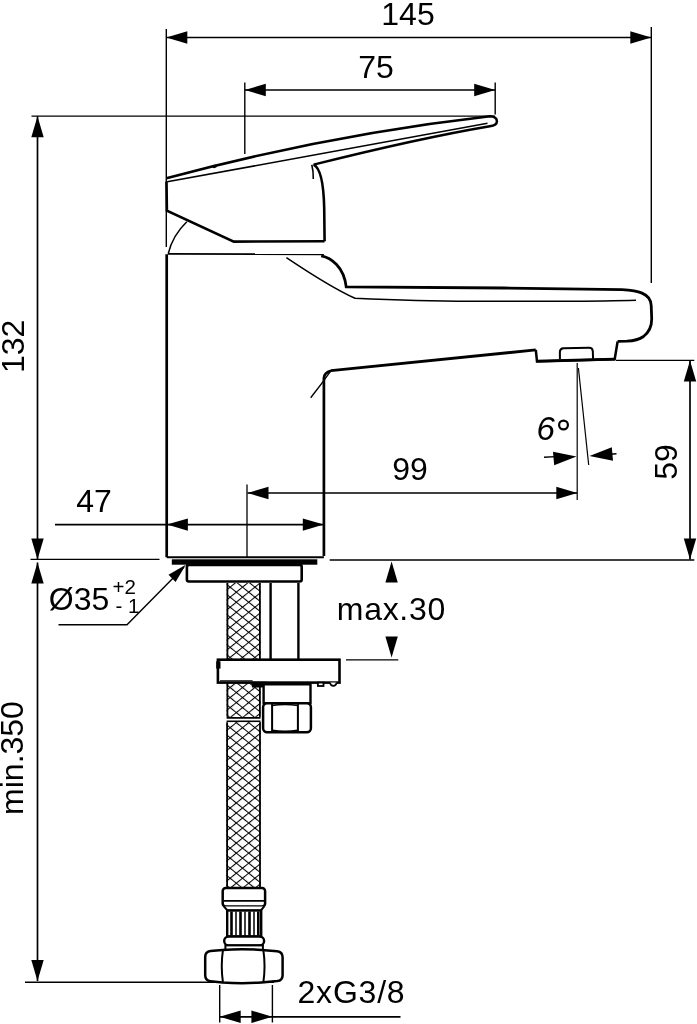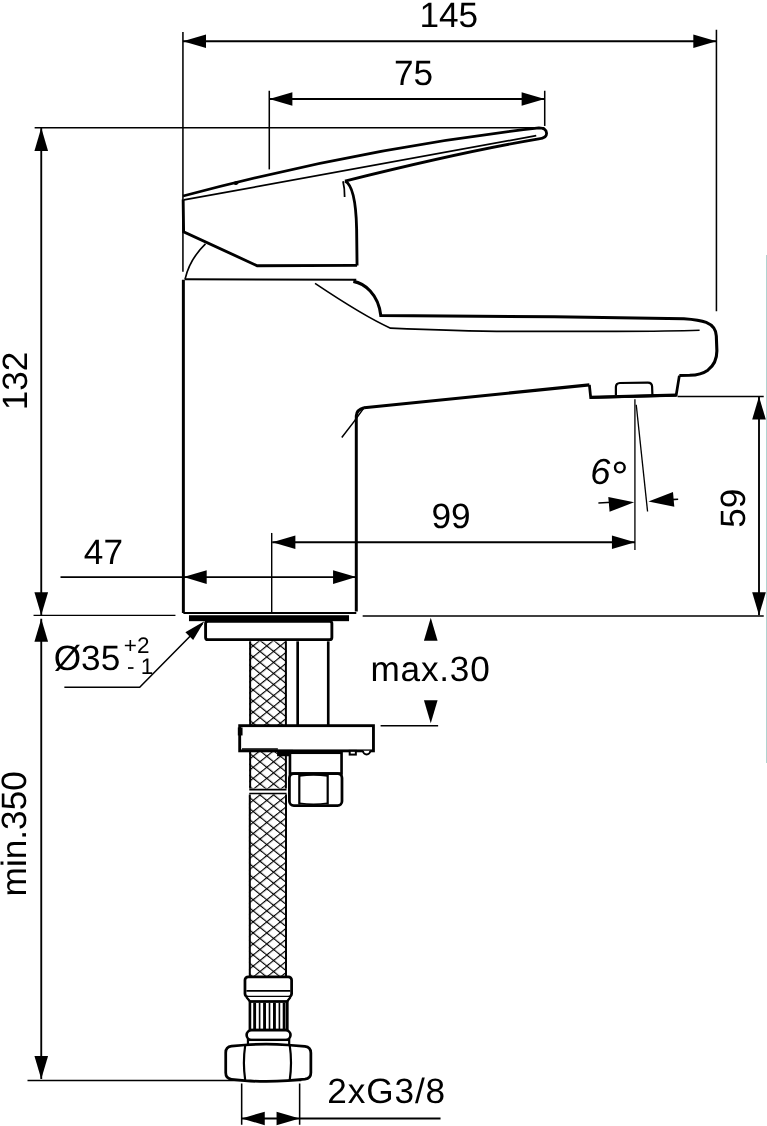--- a/index.html
+++ b/index.html
@@ -1,16 +1,16 @@
 <!DOCTYPE html>
 <html><head>
 <meta charset="utf-8">
 <style>
   html,body{margin:0;padding:0;background:#fff;}
-  #page{position:relative;width:697px;height:1024px;background:#0f766e;overflow:hidden;}
+  #page{position:relative;width:697px;height:1024px;background:#fca5a5;overflow:hidden;}
   svg{position:absolute;left:0;top:0;}
   text{font-family:"Liberation Sans", sans-serif;fill:#000;}
 </style>
 </head>
 <body>
 <div id="page">
 <svg width="697" height="1024" viewBox="0 0 697 1024">
 <defs>
   <pattern id="bd1" width="7.8" height="20" patternUnits="userSpaceOnUse" patternTransform="rotate(51)">
     <rect width="7.8" height="20" fill="#fff"></rect>

